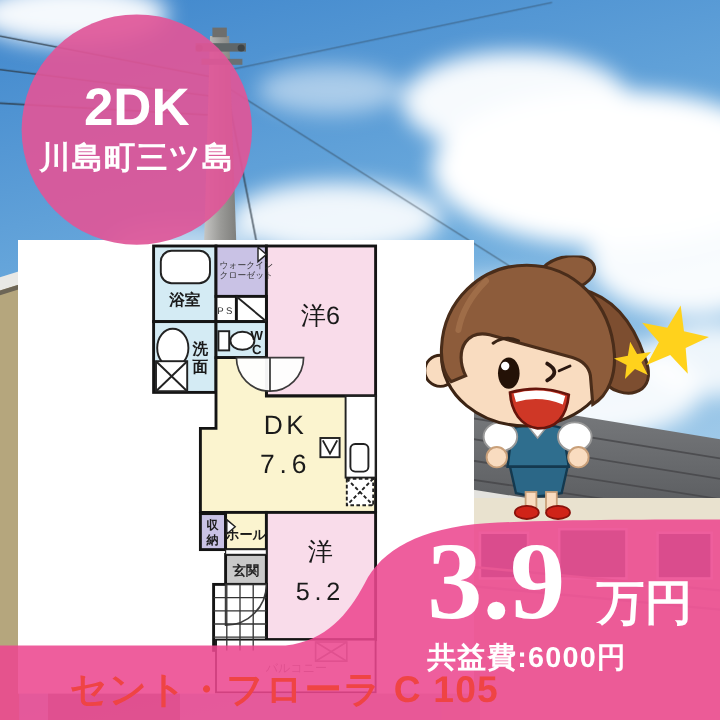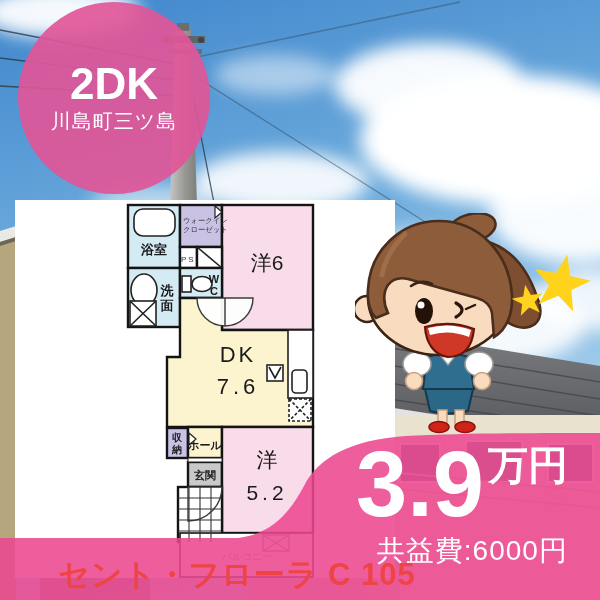--- a/index.html
+++ b/index.html
@@ -7,34 +7,34 @@
     position:relative;width:600px;height:600px;overflow:hidden;
     font-family:"Liberation Sans","DejaVu Sans",sans-serif;
     -webkit-font-smoothing:antialiased;
   }
   .stage svg{display:block;}
   .layer{position:absolute;left:0;top:0;}
   
   .plan-panel{position:absolute;left:15px;top:200px;width:380px;height:378px;background:#ffffff;}
   
   .badge{
-    position:absolute;left:18px;top:2px;width:192px;height:192px;border-radius:50%;
+    position:absolute;left:18px;top:12px;width:192px;height:192px;border-radius:50%;
     background:rgba(224,86,152,0.92);
     display:flex;flex-direction:column;align-items:center;justify-content:center;
     text-align:center;color:#fff;z-index:6;
   }
   .badge .l1{font-size:44px;font-weight:bold;line-height:1.05;}
-  .badge .l2{font-size:20px;font-weight:normal;line-height:1.35;letter-spacing:1px;}
+  .badge .l2{font-size:26px;font-weight:bold;line-height:1.35;letter-spacing:1px;}
   .badge .l3{font-size:33px;font-weight:bold;line-height:1.15;color:#ffe33e;}
   
   .price-wrap{position:absolute;left:356px;top:438px;z-index:6;color:#fff;white-space:nowrap;}
-  .price-row{display:flex;align-items:flex-start;}
+  .price-row{display:flex;align-items:flex-end;font-family:Liberation Serif, serif;}
   .rent-amount{font-size:92px;font-weight:bold;letter-spacing:0px;line-height:1;}
-  .rent-unit{font-size:40px;font-weight:bold;margin-left:4px;}
-  .common-fee{font-size:28px;font-weight:normal;margin-top:2px;letter-spacing:1px;text-align:right;}
+  .rent-unit{font-size:40px;font-weight:bold;margin-left:26px;}
+  .common-fee{font-size:24px;font-weight:bold;margin-top:2px;letter-spacing:1px;}
   .property-name{
     position:absolute;left:37px;top:554px;width:400px;text-align:center;
     font-size:31px;font-weight:bold;color:#ef4444;z-index:6;letter-spacing:1px;
   }
 </style>
 </head>
 <body>
 
 <div class="stage">
 

